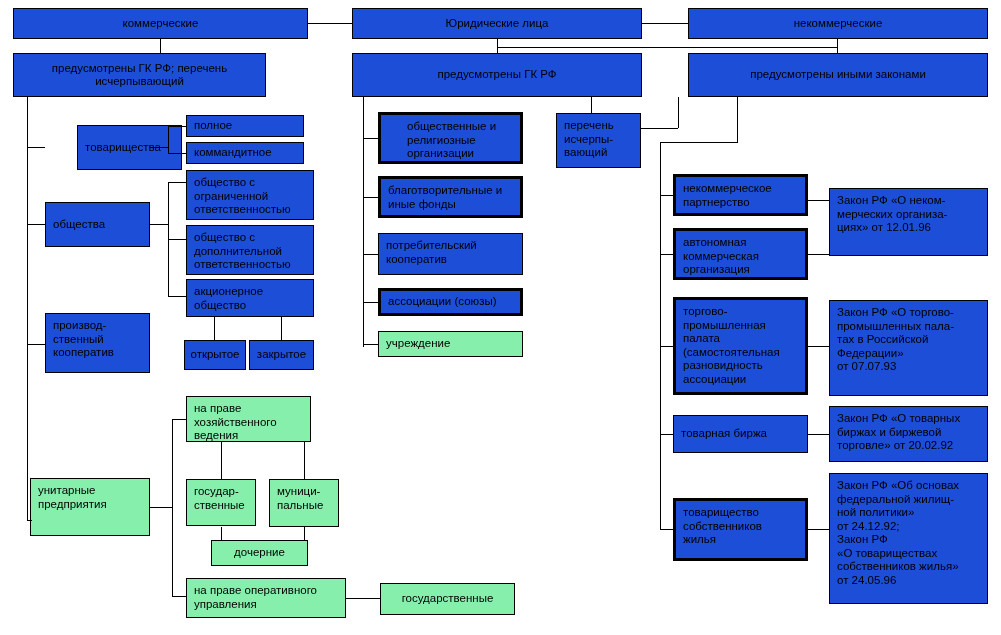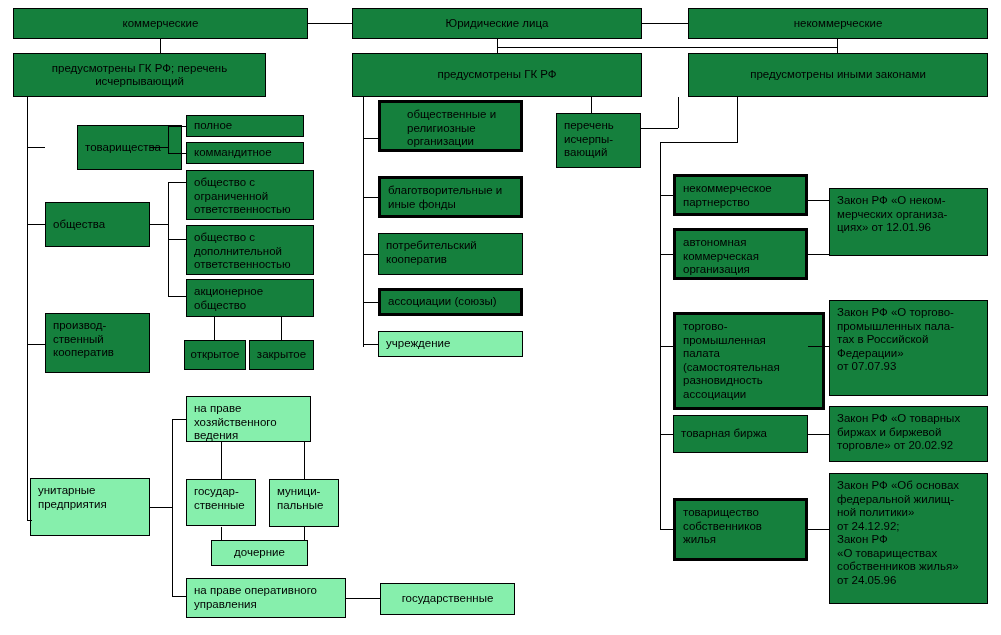--- a/index.html
+++ b/index.html
@@ -3,21 +3,21 @@
 <meta charset="utf-8">
 <style>
   html,body{margin:0;padding:0;background:#ffffff;}
   body{font-family:"Liberation Sans","DejaVu Sans",sans-serif;}
   #canvas{position:relative;width:1001px;height:635px;background:#ffffff;overflow:hidden;}
 
   .box{
     position:absolute;
     box-sizing:border-box;
     border:1px solid #000000;
-    background:#15803d;
+    background:#1d4ed8;
     color:#000000;
     font-size:11.5px;
     line-height:13.5px;
     display:flex;
     align-items:center;
     padding:3px 7px;
     white-space:pre-line;
   }
   .box.center{justify-content:center;text-align:center;}
   .box.bold{border:3px solid #000000;}
@@ -121,21 +121,21 @@
 
   <div class="box gray vtop" style="left:186px;top:578px;width:160px;height:40px;">на праве оперативного
 управления</div>
   <div class="ln h" style="left:172px;top:596px;width:14px;"></div>
 
   <div class="box gray center" style="left:380px;top:583px;width:135px;height:32px;">государственные</div>
   <div class="ln h" style="left:346px;top:598px;width:34px;"></div>
 
   <div class="ln v" style="left:363px;top:97px;height:250px;"></div>
 
-  <div class="box bold vtop" style="left:378px;top:100px;width:145px;height:52px;padding-left:26px;">общественные и
+  <div class="box bold vtop" style="left:378px;top:112px;width:145px;height:52px;padding-left:26px;">общественные и
 религиозные
 организации</div>
   <div class="ln h" style="left:363px;top:138px;width:15px;"></div>
 
   <div class="box bold vtop" style="left:378px;top:176px;width:145px;height:42px;">благотворительные и
 иные фонды</div>
   <div class="ln h" style="left:363px;top:197px;width:15px;"></div>
 
   <div class="box vtop" style="left:378px;top:233px;width:145px;height:42px;">потребительский
 кооператив</div>
@@ -166,21 +166,21 @@
 коммерческая
 организация</div>
   <div class="ln h" style="left:660px;top:254px;width:13px;"></div>
 
   <div class="box vtop" style="left:829px;top:188px;width:159px;height:68px;">Закон РФ «О неком-
 мерческих организа-
 циях» от 12.01.96</div>
   <div class="ln h" style="left:808px;top:200px;width:21px;"></div>
   <div class="ln h" style="left:808px;top:254px;width:21px;"></div>
 
-  <div class="box bold vtop" style="left:673px;top:297px;width:152px;height:98px;margin-top:15px;">торгово-
+  <div class="box bold vtop" style="left:673px;top:297px;width:135px;height:98px;">торгово-
 промышленная
 палата
 (самостоятельная
 разновидность
 ассоциации</div>
   <div class="ln h" style="left:660px;top:346px;width:13px;"></div>
 
   <div class="box vtop" style="left:829px;top:300px;width:159px;height:96px;">Закон РФ «О торгово-
 промышленных пала-
 тах в Российской

